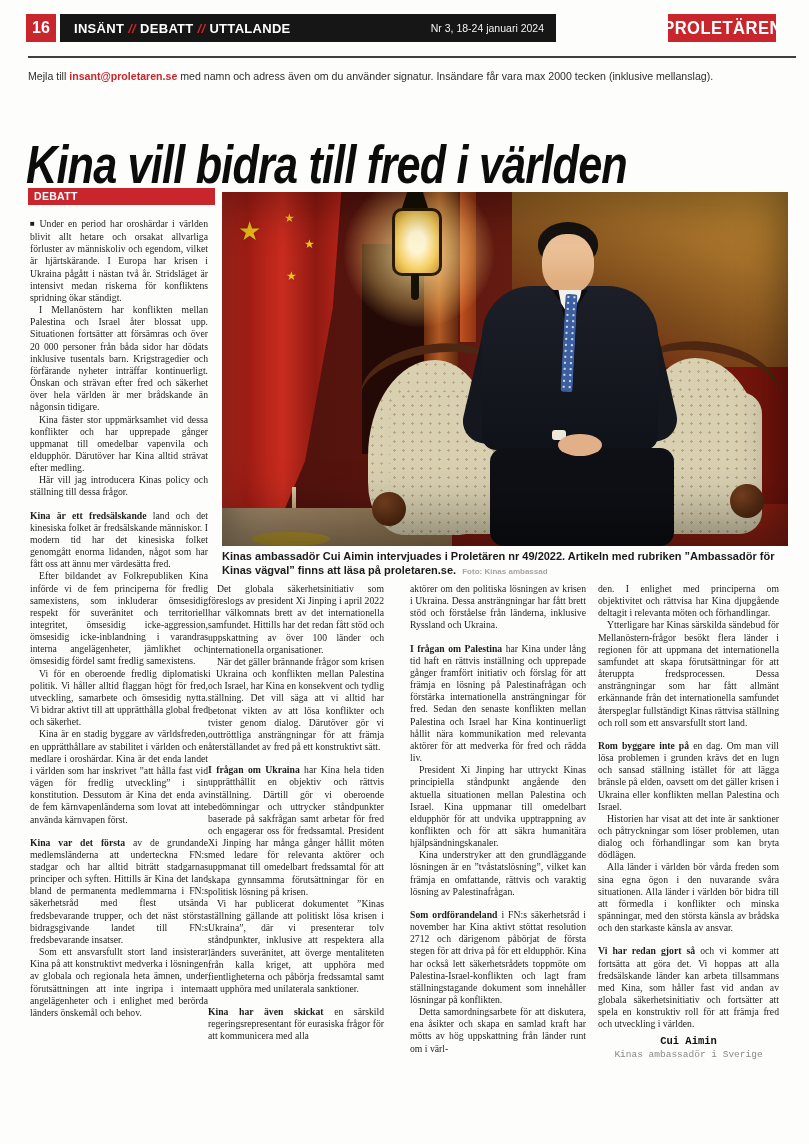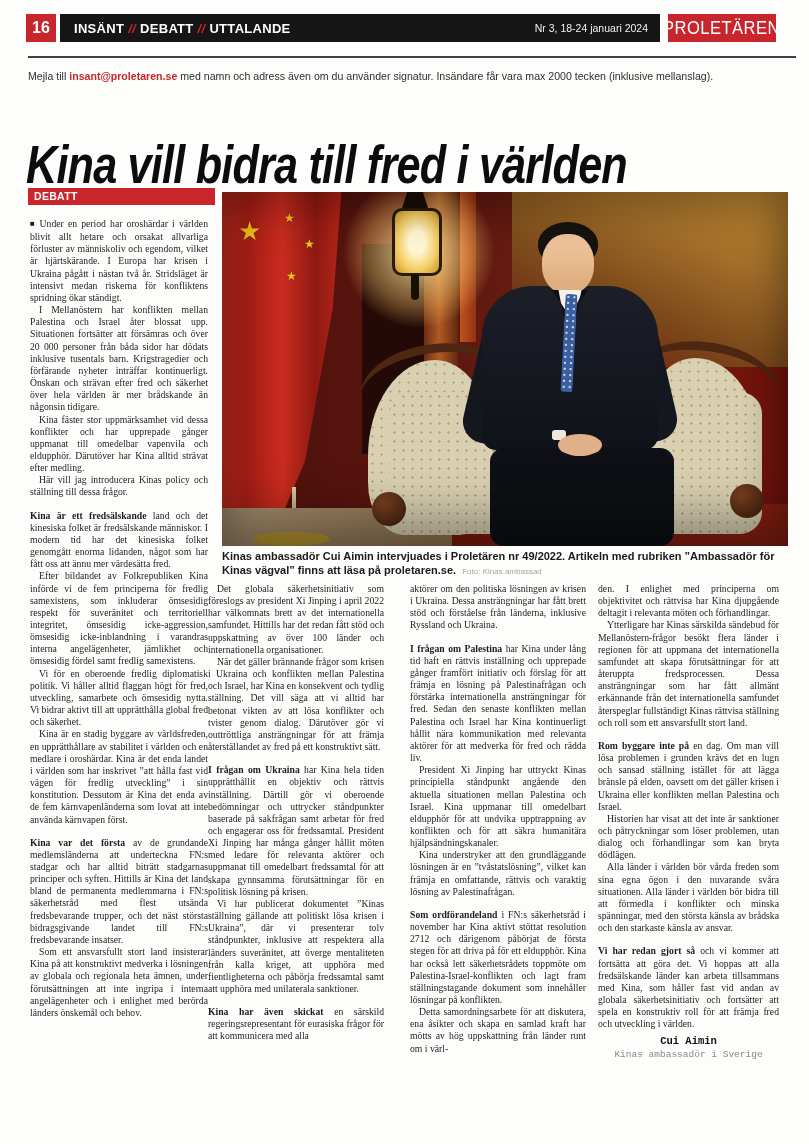--- a/index.html
+++ b/index.html
@@ -2,26 +2,26 @@
 <html lang="sv"><head>
 <meta charset="utf-8">
 <style>
   html,body{margin:0;padding:0;background:#e8e8e8;}
   #page{position:relative;width:809px;height:1144px;background:#fdfdfc;margin:0 auto;
         font-family:"Liberation Sans",sans-serif;overflow:hidden;}
 
   
   .hdr-box{position:absolute;top:14px;height:28px;display:flex;align-items:center;justify-content:center;}
   #pagenum{left:26px;width:30px;background:var(--red);color:#fff;font-weight:700;font-size:16px;}
-  #sectionbar{left:60px;width:600px;background:#161616;color:#fff;justify-content:space-between;
+  #sectionbar{left:60px;width:496px;background:#161616;color:#fff;justify-content:space-between;
               padding:0 12px 0 14px;box-sizing:border-box;}
   #sectionbar .secs{font-weight:700;font-size:13px;letter-spacing:.3px;}
   #sectionbar .sep{color:var(--red);font-style:italic;font-weight:700;padding:0 4px;}
   #issue{font-size:10.5px;font-weight:400;color:#f2f2f2;}
-  #brandbox{left:668px;width:108px;background:var(--red);color:#fff;font-weight:400;font-size:18px;
+  #brandbox{left:668px;width:108px;background:var(--red);color:#fff;font-weight:700;font-size:18px;
             letter-spacing:.5px;transform-origin:center;}
   #brandbox span{transform:scaleX(.92);display:inline-block;}
   #rule{position:absolute;left:28px;top:56px;width:768px;height:2px;background:#3f3f3f;}
 
   
   #intro{position:absolute;left:28px;top:70px;width:762px;font-size:10.6px;line-height:13.5px;color:#2e2e2e;}
   #intro .email{font-weight:700;color:var(--red);text-decoration:none;}
 
   
   #headline{position:absolute;left:26px;top:100px;width:960px;font-style:italic;font-weight:700;
@@ -80,21 +80,21 @@
   .ph-arm-l{left:250px;top:128px;width:50px;height:125px;background:#15171f;border-radius:22px;transform:rotate(13deg);}
   .ph-arm-r{left:396px;top:126px;width:50px;height:125px;background:#15171f;border-radius:22px;transform:rotate(-13deg);}
   .ph-cuff{left:330px;top:238px;width:14px;height:10px;background:#eee8da;border-radius:3px;}
   .ph-hands{left:336px;top:242px;width:44px;height:22px;background:#e2b088;border-radius:50%;}
   .ph-legs{left:268px;top:256px;width:184px;height:98px;background:#0e1015;border-radius:14px;}
   .ph-vignette{left:0;top:0;width:566px;height:354px;box-shadow:inset 0 -30px 50px rgba(0,0,0,.35),inset 0 20px 40px rgba(0,0,0,.25);}
 
   
   #caption{position:absolute;left:222px;top:550px;width:566px;font-size:11px;font-weight:700;
            line-height:13.5px;color:#1a1a1a;}
-  #caption .credit{font-weight:400;font-size:8px;color:#a9a49e;margin-left:3px;}
+  #caption .credit{font-weight:700;font-size:8px;color:#a9a49e;margin-left:3px;}
 
   
   .col{position:absolute;font-family:"Liberation Serif",serif;font-size:9.7px;line-height:12.15px;
        color:#1d1d1d;text-align:justify;overflow:hidden;}
   #col1{left:30px;top:218px;width:178px;height:912px;}
   #col2{left:208px;top:583px;width:176px;height:549px;}
   #col3{left:410px;top:583px;width:176px;height:549px;}
   #col4{left:598px;top:583px;width:181px;height:549px;}
   .col p{margin:0;}
   .col p.indent{text-indent:9px;}

